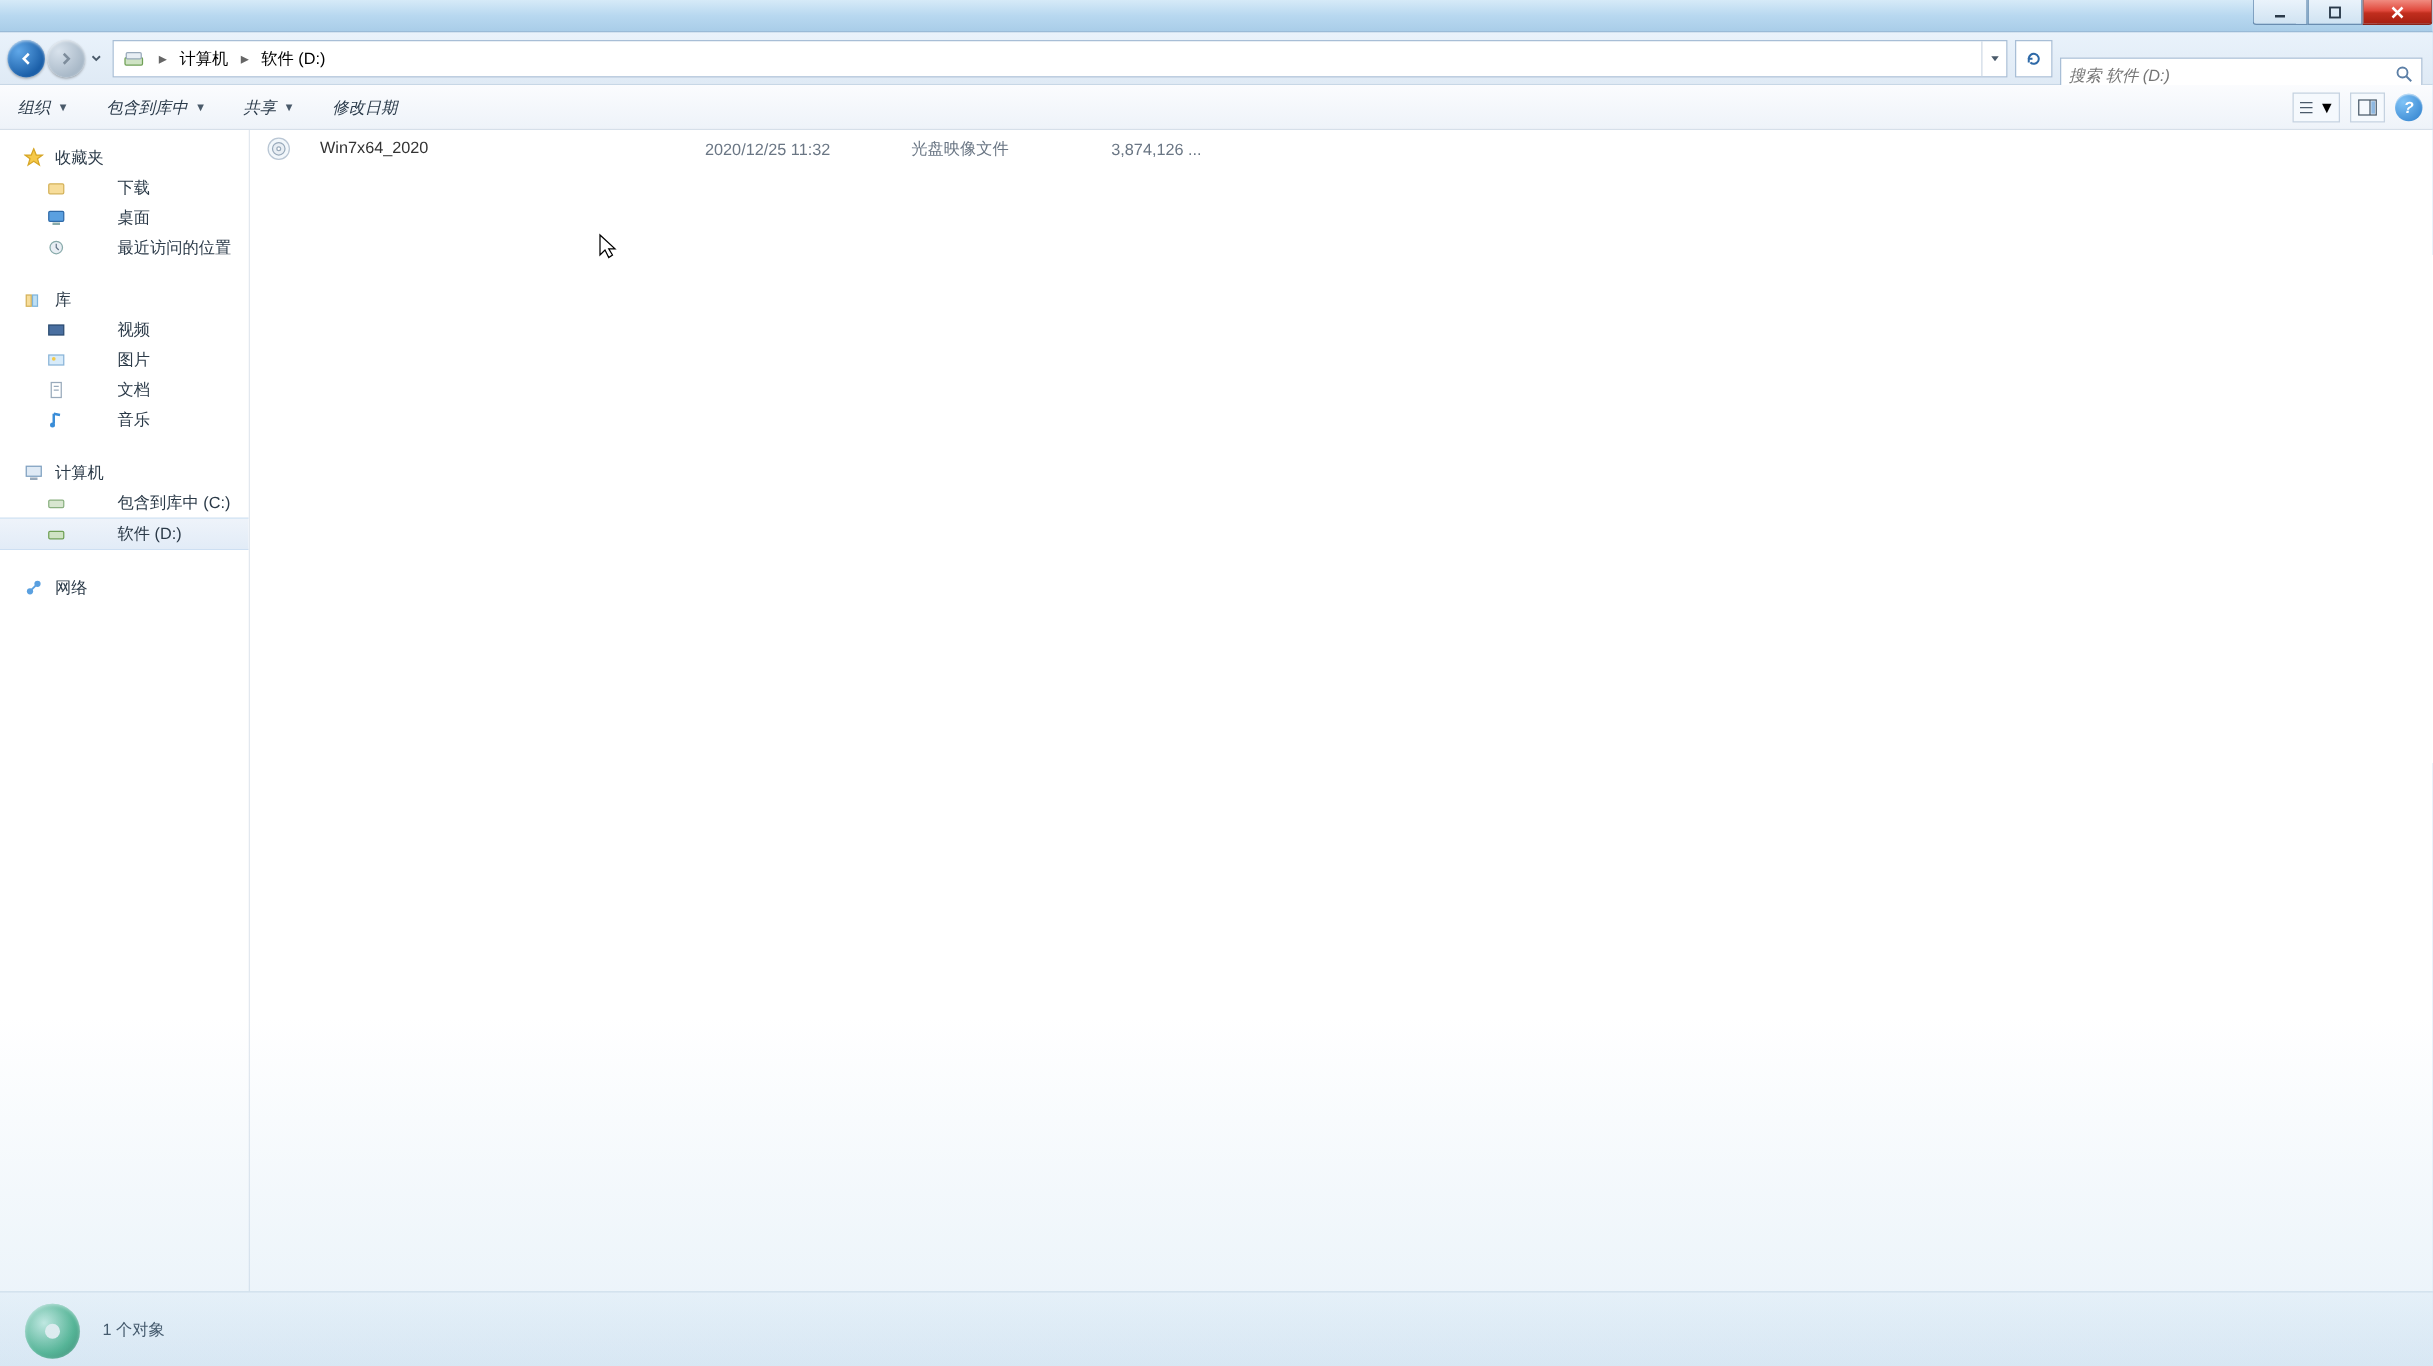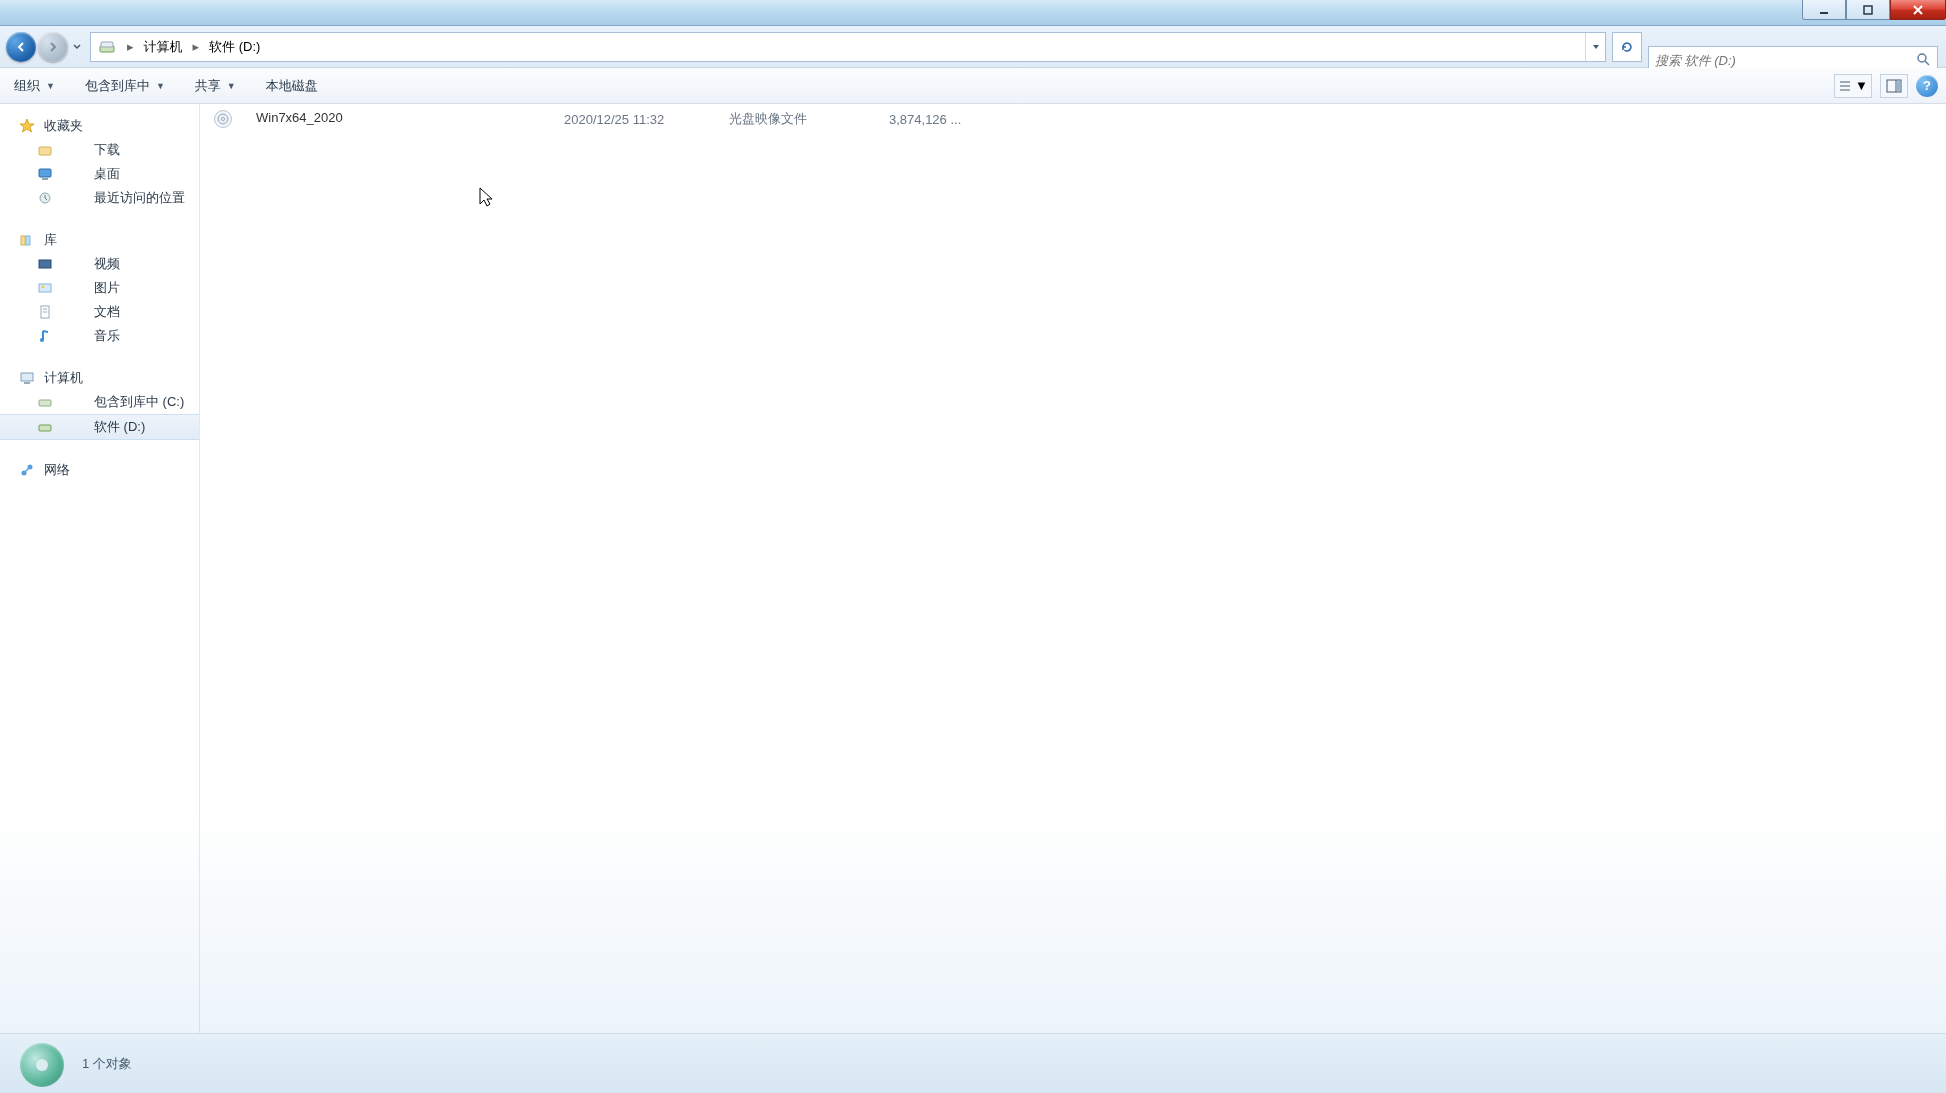--- a/index.html
+++ b/index.html
@@ -90,20 +90,21 @@
   .searchbox input{flex:1;border:none;outline:none;font-style:italic;color:#888;background:transparent;}
   .searchbox .sicon{color:#5c7fa6;}
   
   .toolbar{
     height:36px;
     background:linear-gradient(to bottom,#fbfcfe,#eef3f9);
     border-bottom:1px solid #d6dfe9;
     display:flex;align-items:center;
     padding:0 8px;
     gap:18px;
+    font-style:italic;
   }
   .tbtn{display:flex;align-items:center;gap:6px;color:#2a3a4a;padding:4px 6px;}
   .tbtn .caret{font-size:9px;color:#4a5a6a;}
   .tb-right{margin-left:auto;display:flex;align-items:center;gap:8px;}
   .viewbtn{
     width:38px;height:24px;border:1px solid #c5d2e0;background:#f5f9fd;
     display:flex;align-items:center;justify-content:center;gap:3px;
   }
   .panebtn{
     width:28px;height:24px;border:1px solid #c5d2e0;background:#f5f9fd;
@@ -286,21 +287,21 @@
     </div>
     <div class="tbtn">
       <span>包含到库中</span>
         <span class="caret">▼</span>
     </div>
     <div class="tbtn">
       <span>共享</span>
         <span class="caret">▼</span>
     </div>
     <div class="tbtn">
-      <span>本地磁盘</span>
+      <span>修改日期</span>
     </div>
     <div class="tb-right">
       <div class="viewbtn">
         <svg width="14" height="14">
             <line x1="2" y1="3" x2="12" y2="3" stroke="#4a5a6a"></line>
             <line x1="2" y1="7" x2="12" y2="7" stroke="#4a5a6a"></line>
             <line x1="2" y1="11" x2="12" y2="11" stroke="#4a5a6a"></line>
           </svg>
         <span class="caret">▼</span>
       </div>

